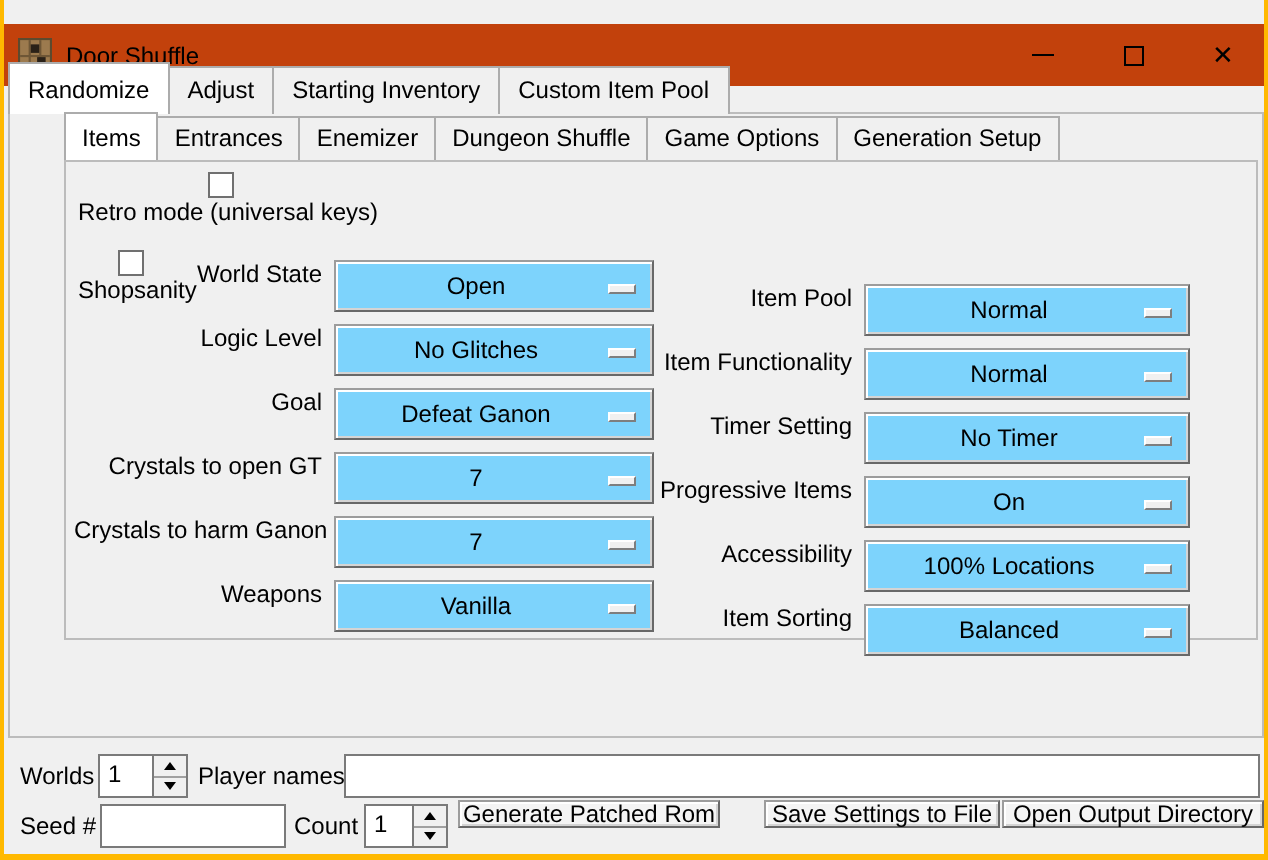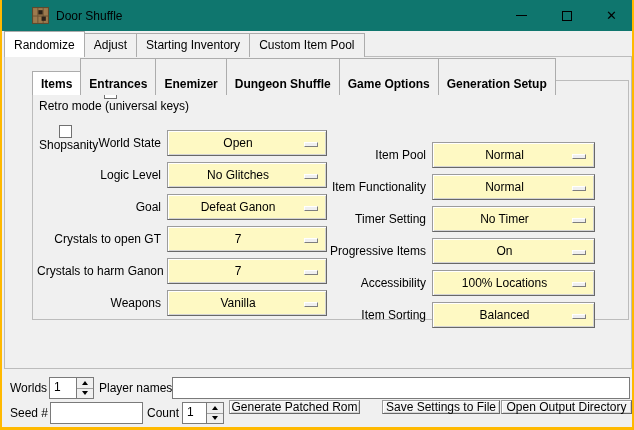--- a/index.html
+++ b/index.html
@@ -7,55 +7,55 @@
   body { font-family:"Liberation Sans","DejaVu Sans",sans-serif; font-size:12px; color:#000; }
 
   .window {
     position:relative; width:634px; height:430px;
     background:#F0F0F0;
     border-left:2px solid #FFB900; border-right:2px solid #FFB900; border-bottom:3px solid #FFB900;
     overflow:hidden;
   }
 
   
-  .titlebar { position:absolute; left:-2px; top:0; width:634px; height:31px; background:#0f766e; display:flex; align-items:center;padding-left:23px; }
+  .titlebar { position:absolute; left:-2px; top:12px; width:634px; height:31px; background:#c2410c; display:flex; align-items:center; }
   .app-icon { width:17px; height:17px; margin-left:9px; flex:0 0 auto; }
   .title-text { margin-left:7px; font-size:12px; color:#000; }
   .win-controls { position:absolute; right:0; top:0; height:31px; display:flex; }
   .win-btn { width:45px; height:31px; display:flex; align-items:center; justify-content:center; cursor:default; }
   .glyph-min { width:11px; height:1px; background:#000; }
   .glyph-max { width:10px; height:10px; border:1px solid #000; }
   .glyph-close { font-size:13px; line-height:1; color:#000; }
 
   
   .tab { display:inline-block; padding:4px 9px 16px 9px; background:#F0F0F0; border:1px solid #ACACAC; border-bottom:none; margin-right:-1px; position:relative; cursor:default; }
   .tab.active { background:#FFFFFF; z-index:5; }
 
   .main-tabs { position:absolute; left:2px; top:33px; height:24px; z-index:4; }
   .main-tabs .tab { height:24px; }
   .main-tabs .tab.active { height:26px; margin-top:-2px; padding-top:6px; }
 
   .main-frame { position:absolute; left:2px; top:56px; width:628px; height:313px; border:1px solid #BCBCBC; background:#F0F0F0; }
 
   .sub-tabs { position:absolute; left:30px; top:58px; height:22px; z-index:4; }
-  .sub-tabs .tab { height:22px; padding:18px 8px;font-weight:bold; }
+  .sub-tabs .tab { height:22px; padding:3px 8px; }
   .sub-tabs .tab.active { height:24px; margin-top:-2px; padding-top:5px; }
 
   .items-frame { position:absolute; left:30px; top:80px; width:597px; height:240px; border:1px solid #BCBCBC; background:#F0F0F0; }
 
   
   .check-row { position:absolute; display:flex; align-items:center;flex-direction:column; }
   .checkbox { width:13px; height:13px; background:#FFFFFF; border:1px solid #707070; margin-right:7px; }
 
   
   .opt-col { position:absolute; display:flex; flex-direction:column; }
-  .opt-row { display:flex; align-items:center; height:26px; margin-bottom:6px; }
+  .opt-row { display:flex; align-items:flex-start; height:26px; margin-bottom:6px; }
   .opt-label { text-align:right; padding-right:6px; white-space:nowrap; }
   .dropdown {
-    height:26px; background:#fef9c3;
+    height:26px; background:#7dd3fc;
     border:1px solid #9C9C9C; border-bottom-color:#686868; border-right-color:#686868;
     box-shadow:inset 1px 1px 0 #FFFFFF, inset -1px -1px 0 #D4D4D4;
     display:flex; align-items:center; position:relative; cursor:default;
   }
   .dd-value { flex:1; text-align:center; padding-right:18px; }
   .dd-indicator { position:absolute; right:8px; top:11px; width:14px; height:5px; background:#F0F0F0;
     border-top:1px solid #FFFFFF; border-left:1px solid #FFFFFF; border-right:1px solid #7E7E7E; border-bottom:1px solid #7E7E7E; }
   .col-left .opt-label { width:130px; }
   .col-left .dropdown { width:160px; }
   .col-right .opt-label { width:123px; }

